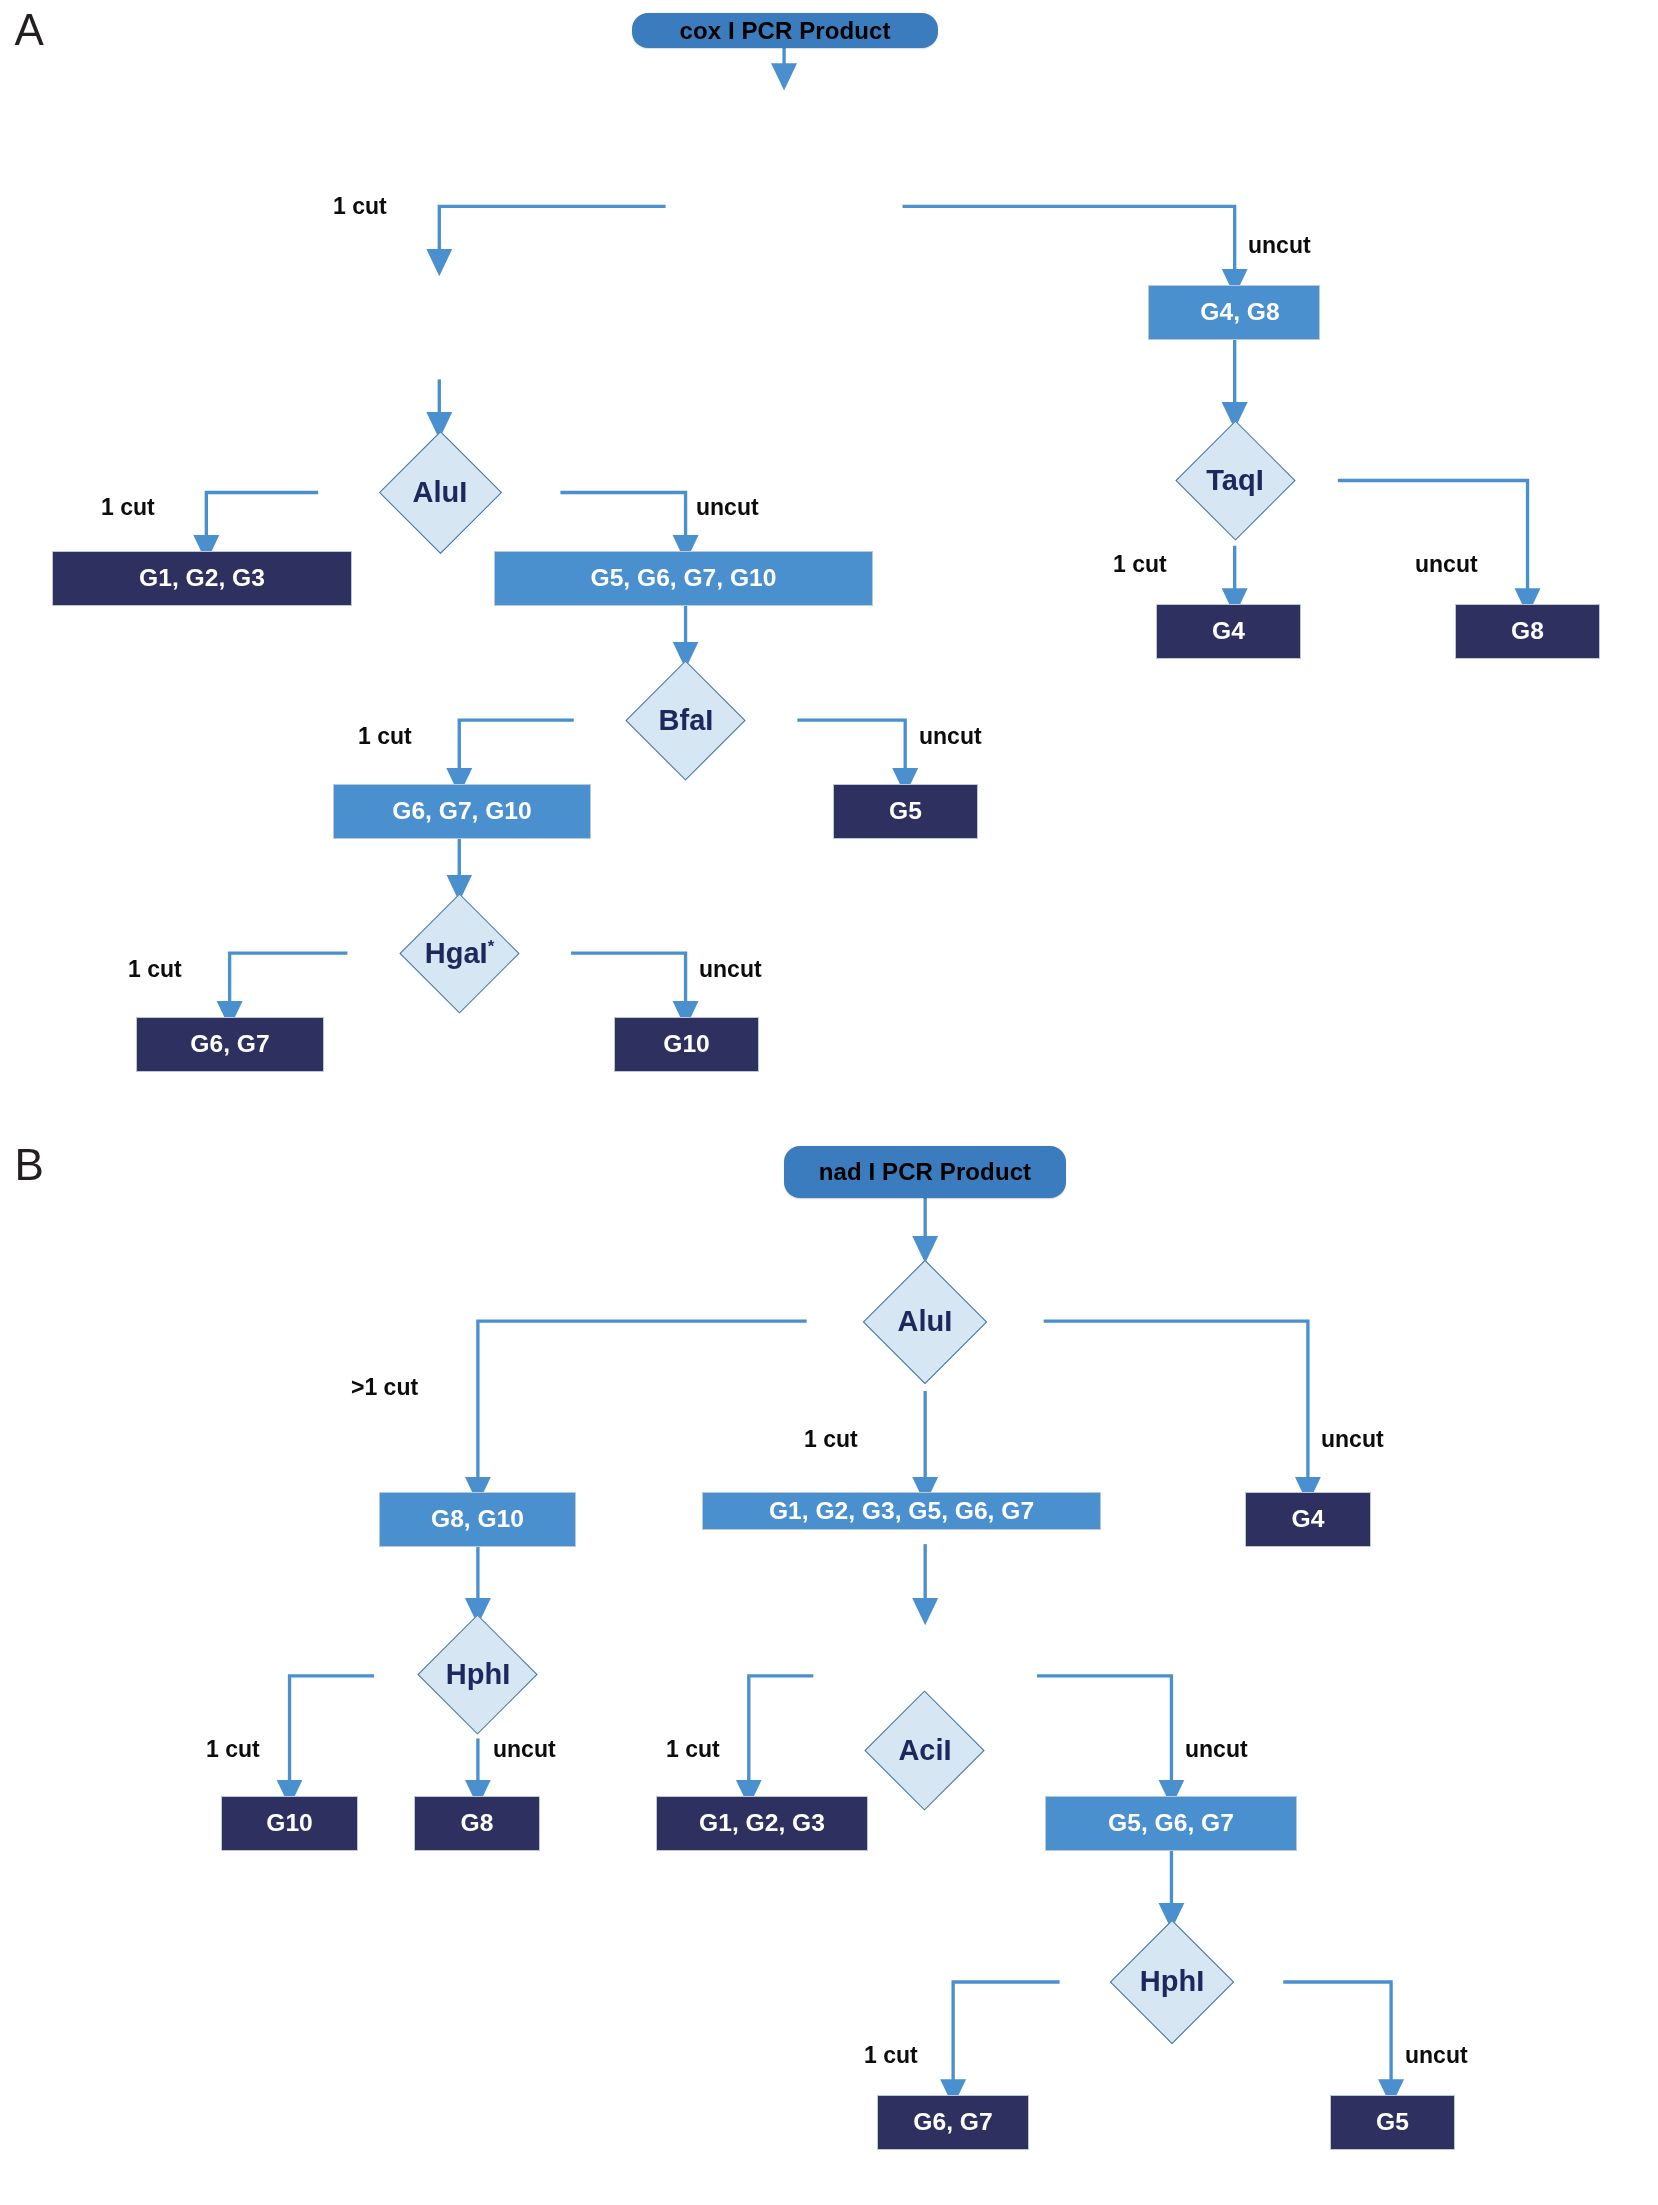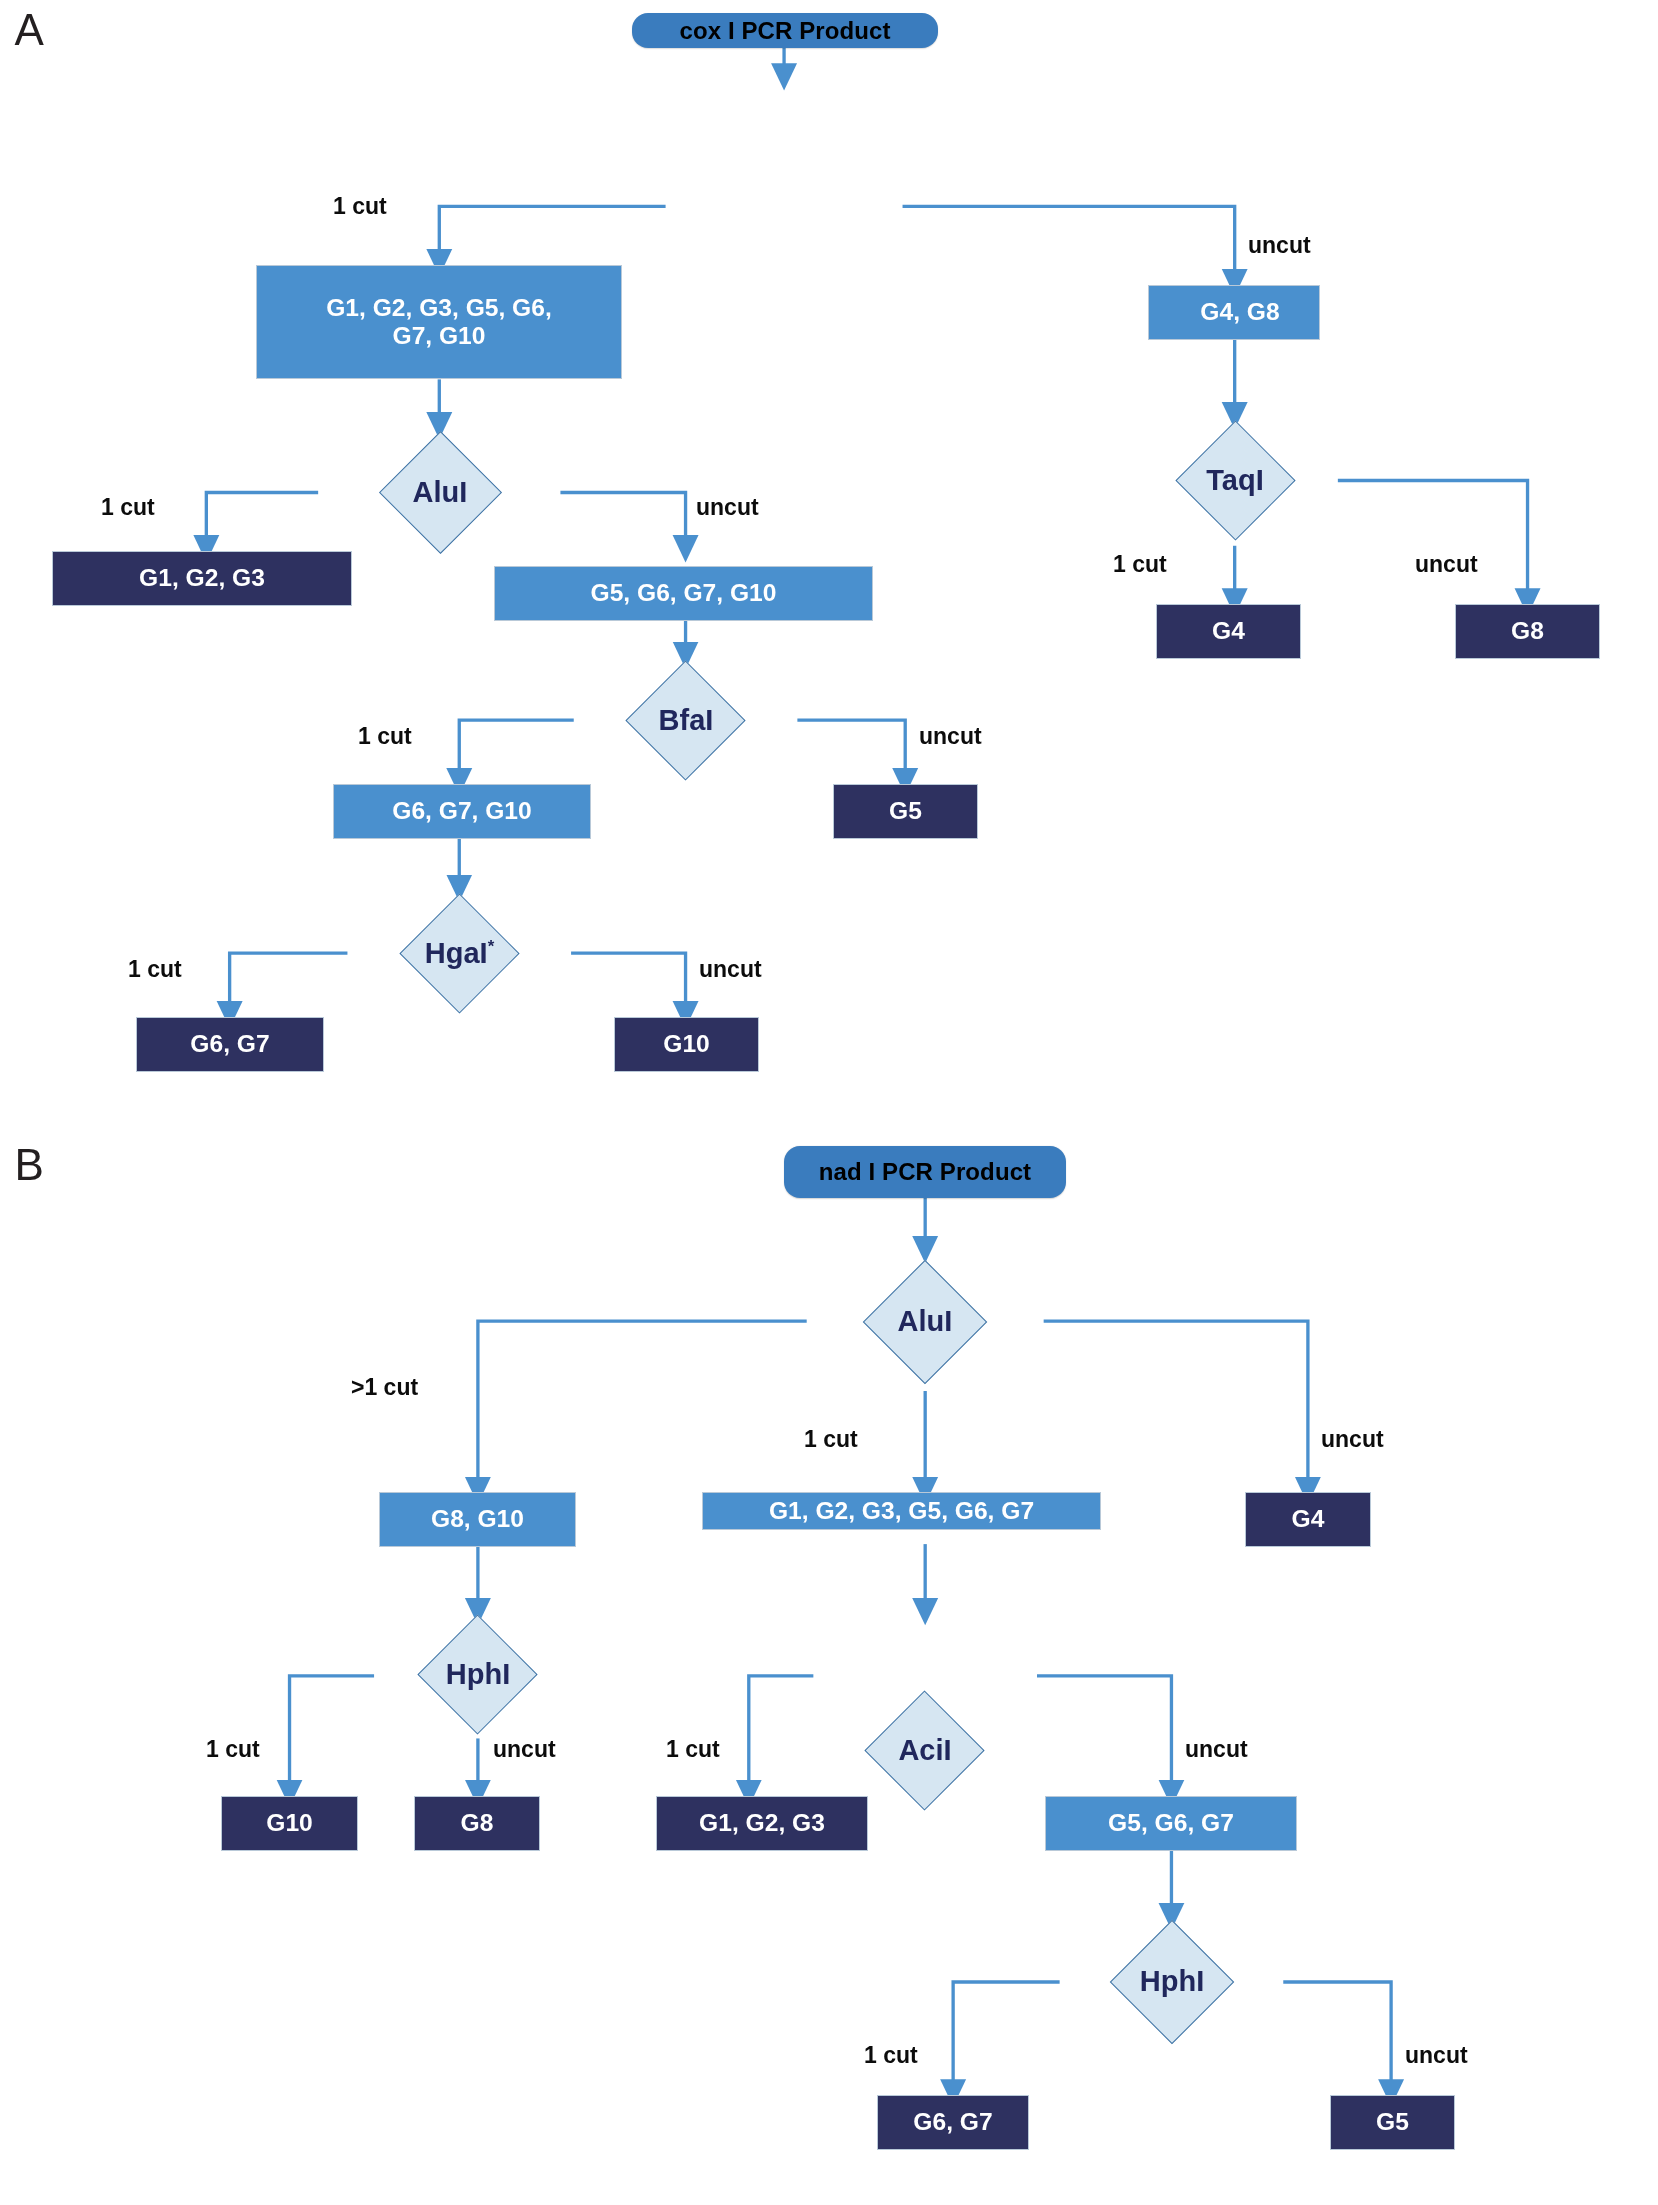--- a/index.html
+++ b/index.html
@@ -182,44 +182,40 @@
   <div class="panel-letter" style="left:14.6px; top:5.3px;">A</div>
 
   <div class="node root" style="left:632px; top:13.3px; width:306px; height:35px;">
     <span>cox I PCR Product</span>
   </div>
 
 
   <div class="edgelbl" style="left:333px; top:193px;">1 cut</div>
   <div class="edgelbl" style="left:1248px; top:232px;">uncut</div>
 
-  <div class="node mid" style="left:256px; top:265px; width:366px; height:114px; flex-direction:column;">
-    <span>G1, G2, G3, G5, G6,</span>
-    <span>G7, G10</span>
-  </div>
 
   <div class="node mid" style="left:1148px; top:285px; width:172px; height:55px;padding-left:12px;">
     <span>G4, G8</span>
   </div>
 
   <div class="node diamond" style="left:292px; top:449px; width:296px; height:87px;">
     <div class="diamond-shape" style="left:105px; top:0px; width:87px; height:87px;"></div>
     <div class="diamond-label">
       <span>AluI</span>
     </div>
   </div>
 
   <div class="edgelbl" style="left:101px; top:494px;">1 cut</div>
   <div class="edgelbl" style="left:696px; top:494px;">uncut</div>
 
   <div class="node term" style="left:52px; top:551px; width:300px; height:55px;">
     <span>G1, G2, G3</span>
   </div>
 
-  <div class="node mid" style="left:494px; top:551px; width:379px; height:55px;margin-top:15px;">
+  <div class="node mid" style="left:494px; top:551px; width:379px; height:55px;">
     <span>G5, G6, G7, G10</span>
   </div>
 
   <div class="node diamond" style="left:546px; top:678px; width:280px; height:85px;">
     <div class="diamond-shape" style="left:97px; top:0px; width:85px; height:85px;"></div>
     <div class="diamond-label">
       <span>BfaI</span>
     </div>
   </div>
 

